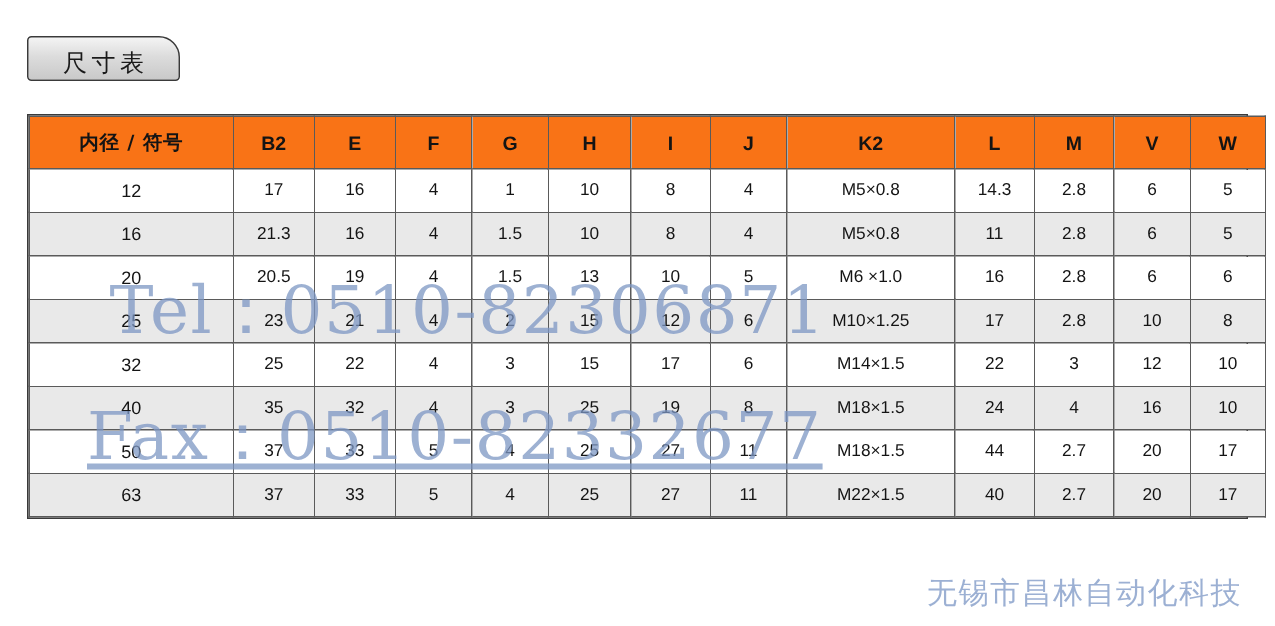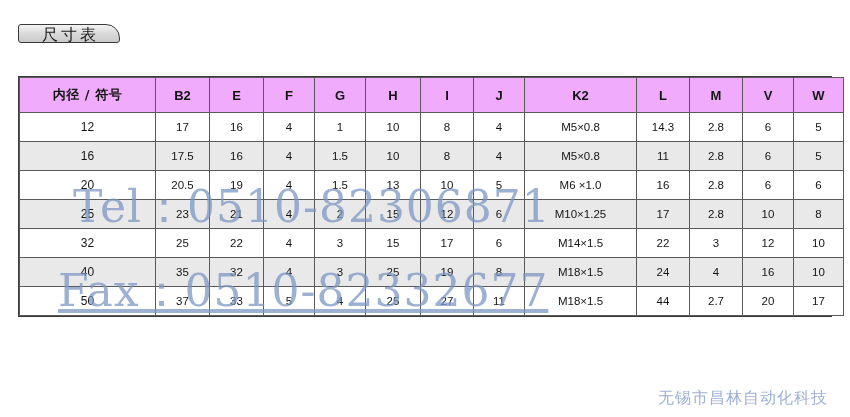--- a/index.html
+++ b/index.html
@@ -18,27 +18,27 @@
     width: 850px;
     height: 417px;
     background: #ffffff;
   }
   
   #title-tab {
     position: absolute;
     left: 18px;
     top: 24px;
     width: 102px;
-    height: 19px;
+    height: 30px;
     background: linear-gradient(to bottom, #f4f4f4 0%, #dcdcdc 45%, #c9c9c9 100%);
     border: 1px solid #3a3a3a;
     border-radius: 3px 14px 3px 3px;
     box-sizing: border-box;
     display: flex;
-    align-items: flex-start;
+    align-items: flex-end;
     justify-content: center;
   }
   #title-tab .title-text {
     font-family: "DejaVu Sans", sans-serif;
     font-size: 16px;
     letter-spacing: 3px;
     color: #1a1a1a;
     padding-left: 3px;
   }
   
@@ -64,21 +64,21 @@
     font-family: "Liberation Sans", sans-serif;
     height: 28px;
     padding: 0;
     white-space: nowrap;
     position: relative;
   }
   thead th {
     height: 34px;
     font-size: 13px;
     font-weight: bold;
-    background: #f0abfc;
+    background: #f97316;
     font-family: "DejaVu Sans", sans-serif;
     letter-spacing: 0.5px;
   }
   thead th.latin {
     font-family: "Liberation Sans", sans-serif;
     letter-spacing: 0;
   }
   tbody tr.alt td {
     background: #e9e9e9;
   }
@@ -121,21 +121,21 @@
   #wm-fax {
     left: 58px;
     top: 262px;
     text-decoration: underline;
   }
   #wm-company {
     position: absolute;
     right: 22px;
     bottom: 8px;
     font-family: "DejaVu Sans", sans-serif;
-    font-size: 16px;
+    font-size: 20px;
     color: #8ba3cc;
     opacity: 0.85;
     letter-spacing: 1px;
     white-space: nowrap;
     pointer-events: none;
   }
 </style>
 </head>
 <body>
 
@@ -190,21 +190,21 @@
           <td>8</td>
           <td>4</td>
           <td>M5×0.8</td>
           <td>14.3</td>
           <td>2.8</td>
           <td>6</td>
           <td>5</td>
         </tr>
         <tr class="alt">
           <td class="first-col">16</td>
-          <td>17.5</td>
+          <td>21.3</td>
           <td>16</td>
           <td>4</td>
           <td>1.5</td>
           <td>10</td>
           <td>8</td>
           <td>4</td>
           <td>M5×0.8</td>
           <td>11</td>
           <td>2.8</td>
           <td>6</td>
@@ -278,20 +278,35 @@
           <td>4</td>
           <td>25</td>
           <td>27</td>
           <td>11</td>
           <td>M18×1.5</td>
           <td>44</td>
           <td>2.7</td>
           <td>20</td>
           <td>17</td>
         </tr>
+        <tr class="alt">
+          <td class="first-col">63</td>
+          <td>37</td>
+          <td>33</td>
+          <td>5</td>
+          <td>4</td>
+          <td>25</td>
+          <td>27</td>
+          <td>11</td>
+          <td>M22×1.5</td>
+          <td>40</td>
+          <td>2.7</td>
+          <td>20</td>
+          <td>17</td>
+        </tr>
       </tbody>
     </table>
   </div>
 
   <div class="watermark" id="wm-tel">Tel：0510-82306871</div>
   <div class="watermark" id="wm-fax">Fax：0510-82332677</div>
   <div id="wm-company">无锡市昌林自动化科技</div>
 
 </div>
 

